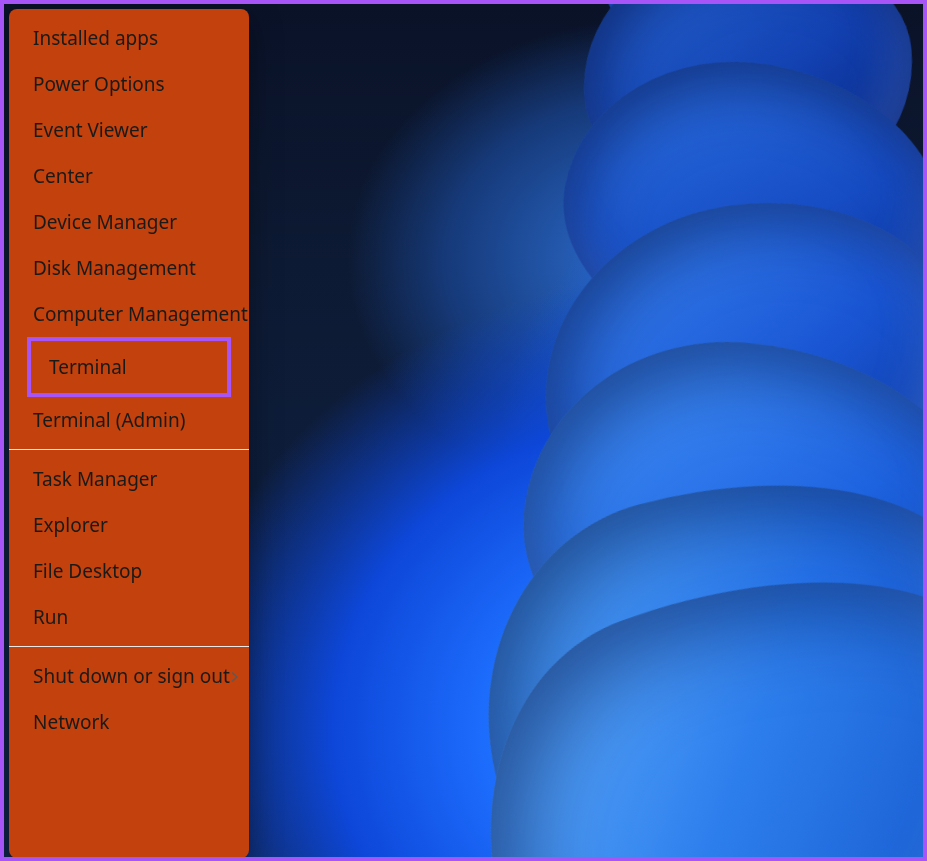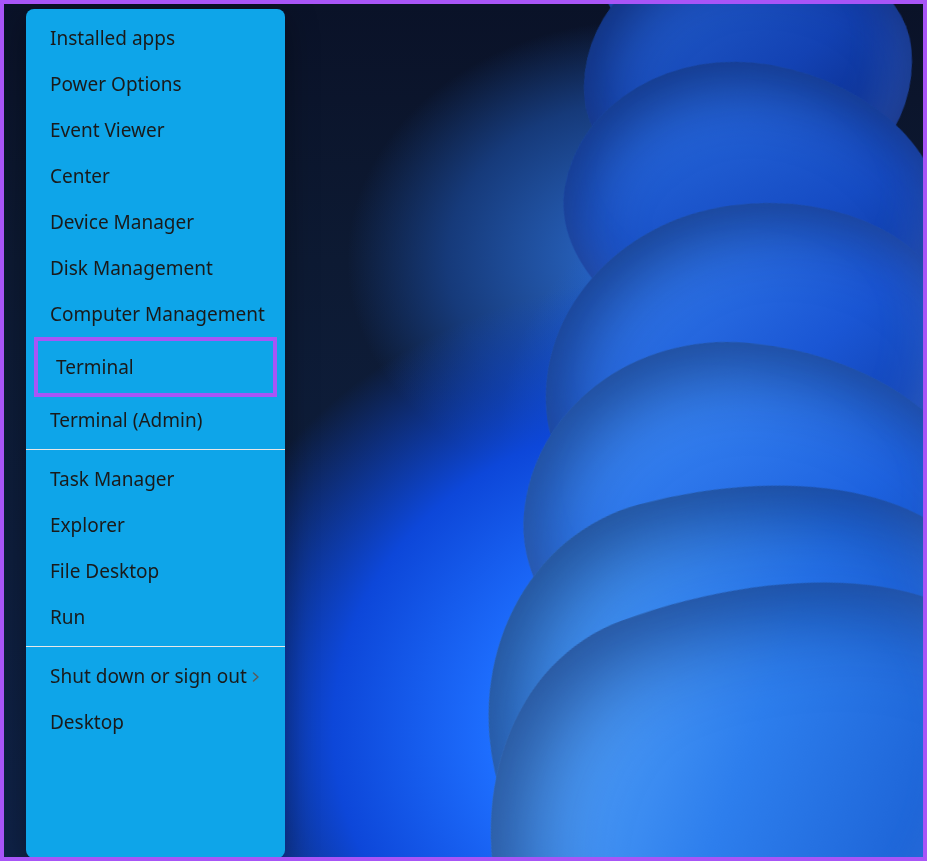--- a/index.html
+++ b/index.html
@@ -37,25 +37,25 @@
     .p1 { width: 520px; height: 420px; right: -80px; top: 480px; background: linear-gradient(135deg, #5db3ff 0%, #2471e8 50%, #0a3fb3 100%); border-radius: 40% 60% 45% 55% / 55% 40% 60% 45%; transform: rotate(-15deg); box-shadow: inset 20px 30px 80px rgba(0,20,80,0.6), inset -30px -40px 60px rgba(180,220,255,0.3); }
     .p2 { width: 460px; height: 380px; right: -60px; top: 340px; background: linear-gradient(140deg, #4a9cff 0%, #1e63e0 55%, #0836a0 100%); border-radius: 45% 55% 40% 60% / 50% 45% 55% 50%; transform: rotate(5deg); box-shadow: inset 20px 25px 70px rgba(0,15,70,0.55), inset -25px -35px 55px rgba(170,210,255,0.28); }
     .p3 { width: 420px; height: 340px; right: -40px; top: 200px; background: linear-gradient(145deg, #3d8bf5 0%, #1a56d4 55%, #062d90 100%); border-radius: 50% 50% 45% 55% / 55% 45% 55% 45%; transform: rotate(-8deg); box-shadow: inset 18px 22px 65px rgba(0,12,65,0.55), inset -22px -30px 50px rgba(160,200,255,0.25); }
     .p4 { width: 380px; height: 300px; right: -20px; top: 60px; background: linear-gradient(145deg, #3078e8 0%, #164cc4 55%, #052582 100%); border-radius: 48% 52% 42% 58% / 52% 48% 52% 48%; transform: rotate(10deg); box-shadow: inset 16px 20px 60px rgba(0,10,60,0.55), inset -20px -28px 45px rgba(150,195,255,0.22); }
     .p5 { width: 330px; height: 260px; right: 10px; top: -60px; background: linear-gradient(145deg, #2868d4 0%, #1342b3 55%, #041e72 100%); border-radius: 46% 54% 44% 56% / 54% 46% 54% 46%; transform: rotate(-5deg); box-shadow: inset 14px 18px 55px rgba(0,8,55,0.55), inset -18px -25px 40px rgba(140,190,255,0.2); }
     .p6 { width: 280px; height: 220px; right: 40px; top: -140px; background: linear-gradient(145deg, #225cc4 0%, #103aa3 55%, #031868 100%); border-radius: 45% 55% 46% 54% / 55% 45% 55% 45%; transform: rotate(8deg); }
     .p0 { width: 560px; height: 460px; right: -120px; top: 580px; background: linear-gradient(130deg, #6bb9ff 0%, #2d7eed 45%, #0c48bf 100%); border-radius: 38% 62% 46% 54% / 56% 38% 62% 44%; transform: rotate(-20deg); box-shadow: inset 22px 32px 85px rgba(0,22,85,0.6), inset -32px -42px 65px rgba(190,225,255,0.32); }
 
     .quick-link-menu {
       position: absolute;
-      left: 22px;
+      left: 5px;
       top: 5px;
-      width: 259px;
+      width: 240px;
       height: 849px;
-      background: #0ea5e9;
+      background: #c2410c;
       border-radius: 8px;
       box-shadow: 0 8px 32px rgba(0,0,0,0.35);
       padding: 6px 0;
       display: flex;
       flex-direction: column;
     }
 
     .menu-item {
       position: relative;
       display: flex;
@@ -73,21 +73,21 @@
     }
 
     .menu-item .chevron {
       font-size: 15px;
       color: #5a5a5a;
       line-height: 1;
     }
 
     .highlighted {
       border: 4px solid #a855f7;
-      margin: 0 8px;
+      margin: 0 18px;
       padding: 0 18px;
       height: 60px;
     }
 
     .divider {
       height: 1px;
       background: #e8e8e8;
       margin: 6px 0;
     }
   </style>
@@ -153,16 +153,16 @@
 
   <div class="menu-item">
     <span class="label">Shut down or sign out</span>
     <span class="chevron">
       <svg width="10" height="10" viewBox="0 0 10 10">
         <path d="M2.5 1 L7 5 L2.5 9" stroke="#5a5a5a" stroke-width="1.4" fill="none" stroke-linecap="round" stroke-linejoin="round"></path>
       </svg>
     </span>
   </div>
   <div class="menu-item">
-    <span class="label">Desktop</span>
+    <span class="label">Network</span>
   </div>
 
 </div>
 
 </body></html>

